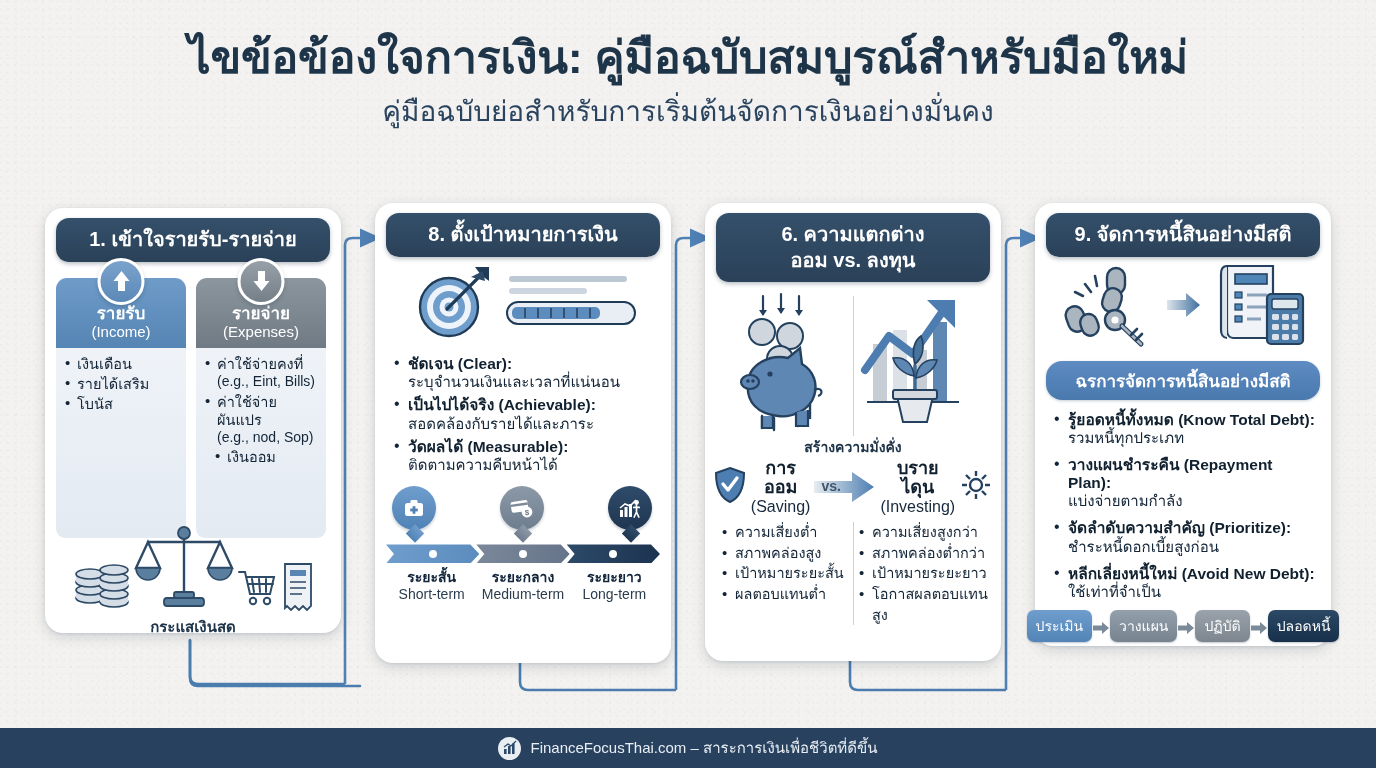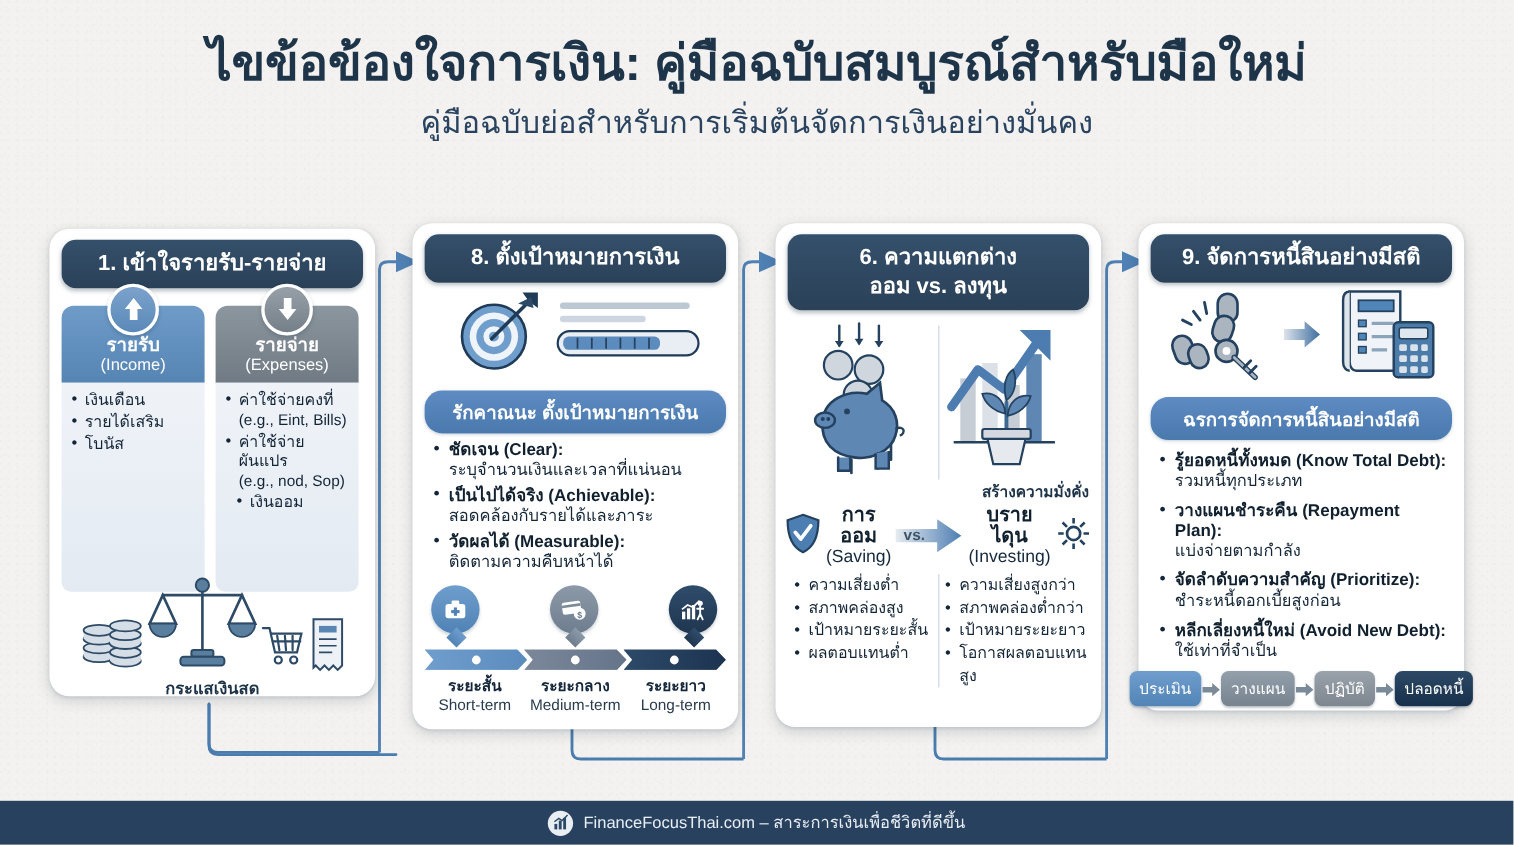--- a/index.html
+++ b/index.html
@@ -224,21 +224,21 @@
 
   .tl-labels { display: flex; margin-top: 6px; }
   .tl-lab { flex: 1; text-align: center; }
   .tl-lab .th { font-size: 14px; font-weight: bold; color: #13253a; display:block; line-height:1.2;}
   .tl-lab .en { font-size: 14px; color: #2a3c4e; display:block; line-height:1.25;}
 
   
   .c3-illus { position: relative; height: 168px; margin-top: 6px; }
   .c3-divider { position: absolute; left: 50%; top: 8px; bottom: 20px; width: 1px; background: #c9d2dc; }
   .c3-growth-cap {
-    position: absolute; bottom: -2px; left: 0; right: 0; text-align: right;
+    position: absolute; bottom: -2px; left: 0; right: 0; text-align: center;
     font-size: 14px; font-weight: bold; color: #1d3348;
   }
   .c3-vs-row { display: flex; align-items: center; justify-content: center; gap: 4px; margin-top: 4px; height: 54px; }
   .c3-vs-label { text-align: center; line-height: 1.1; }
   .c3-vs-label .th { font-size: 18px; font-weight: bold; color: #10202f; display:block;}
   .c3-vs-label .en { font-size: 16px; color: #16293c; display:block;}
   .vs-arrow { position: relative; width: 62px; height: 34px; display:flex; align-items:center; }
   .vs-text { position: absolute; left: 7px; top: 8px; font-size: 14px; font-weight: bold; color: #3f5568; z-index: 3; }
 
   .c3-cols { display: flex; margin-top: 8px; position: relative; }
@@ -460,21 +460,20 @@
               <line x1="33" y1="38" x2="33" y2="48"></line>
           <line x1="46" y1="38" x2="46" y2="48"></line>
               <line x1="59" y1="38" x2="59" y2="48"></line>
           <line x1="72" y1="38" x2="72" y2="48"></line>
               <line x1="85" y1="38" x2="85" y2="48"></line>
         </g>
       </svg>
       </span>
     </div>
 
-    <div class="pill-sub">รักคาณนะ ตั้งเป้าหมายการเงิน</div>
 
     <ul class="c2-list">
       <li>
         <span class="lead">ชัดเจน (Clear):</span>
         <span class="desc">ระบุจำนวนเงินและเวลาที่แน่นอน</span>
       </li>
       <li>
         <span class="lead">เป็นไปได้จริง (Achievable):</span>
         <span class="desc">สอดคล้องกับรายได้และภาระ</span>
       </li>

